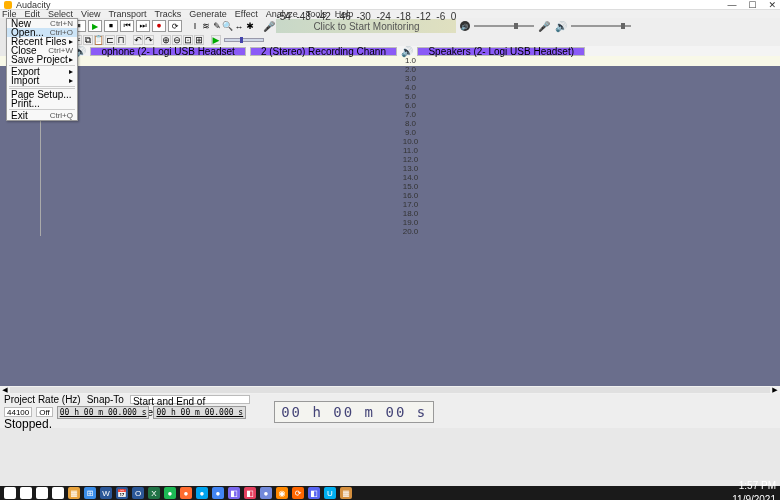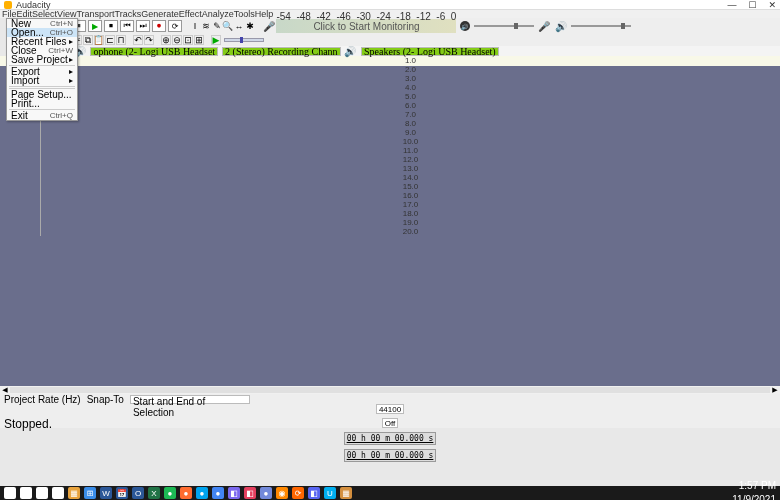--- a/index.html
+++ b/index.html
@@ -2,21 +2,21 @@
 <html><head>
 <meta charset="utf-8">
 <style>
 * { margin:0; padding:0; box-sizing:border-box; font-family:"Segoe UI",Tahoma,sans-serif; font-size:10px; }
 body { width:780px; height:500px; background:#e8e8e8; position:relative; overflow:hidden; }
 .titlebar { height:10px; background:#fff; display:flex; align-items:center; padding:0 4px; border-bottom:1px solid #ddd; }
 .titlebar .icon { width:8px; height:8px; background:#ffb000; border-radius:2px; margin-right:4px; }
 .titlebar .title { flex:1; font-size:9px; color:#333; }
 .winbtns { display:flex; gap:12px; }
 .winbtns span { font-size:9px; color:#333; cursor:pointer; }
-.menubar { height:8px; background:#f0f0f0; display:flex; align-items:center; padding:0 2px; }
+.menubar { height:8px; background:#f0f0f0; display:flex; align-items:center; padding:0 2px; gap:8px; }
 .menubar span { font-size:9px; color:#333; cursor:pointer; }
 .filemenu { position:absolute; top:18px; left:6px; width:72px; background:#f8f8f8; border:1px solid #999; box-shadow:1px 1px 2px rgba(0,0,0,0.3); z-index:10; }
 .filemenu .item { display:flex; justify-content:space-between; align-items:center; padding:1px 4px; font-size:9px; height:9px; }
 .filemenu .item.hl { background:#cce4f7; }
 .filemenu .item .sc { color:#555; font-size:8px; }
 .filemenu .item .arrow { font-size:8px; }
 .filemenu .sep { height:1px; background:#ccc; margin:1px 2px; }
 .toolbar1 { height:16px; background:#eee; display:flex; align-items:center; padding:0 2px; gap:4px; margin-left:70px; }
 .transport { display:flex; gap:2px; }
 .tbtn { width:14px; height:12px; background:#fff; border:1px solid #999; display:flex; align-items:center; justify-content:center; font-size:8px; cursor:pointer; }
@@ -29,30 +29,30 @@
 .vol { width:10px; height:10px; background:#333; border-radius:50%; display:flex; align-items:center; justify-content:center; color:#fff; font-size:6px; }
 .slider { width:60px; height:2px; background:#999; position:relative; }
 .slider .thumb { width:4px; height:6px; background:#666; position:absolute; top:-2px; }
 .toolbar2 { height:12px; background:#eee; display:flex; align-items:center; padding:0 2px; margin-left:70px; }
 .toolbar2 .tool { border:1px solid #ccc; width:10px; height:10px; margin-right:1px; }
 .toolbar2 .spacer { width:6px; }
 .playbtn { color:#0a0; }
 .prog { width:40px; height:4px; background:#d0d8e8; border:1px solid #99a; margin-left:2px; position:relative; }
 .prog .thumb { width:3px; height:6px; background:#44a; position:absolute; top:-2px; left:15px; }
 .devicebar { height:10px; background:#f4f4f4; display:flex; align-items:center; gap:4px; padding:0 4px; font-size:8px; margin-left:70px; }
-.devicebar .sel { background:#84cc16; border:1px solid #bbb; padding:0 2px; height:9px; display:flex; align-items:center; min-width:60px;font-family:Liberation Serif, serif; }
+.devicebar .sel { background:#8b5cf6; border:1px solid #bbb; padding:0 10px; height:9px; display:flex; align-items:center; min-width:60px; }
 .ruler { height:10px; background:#f8f8e8; display:flex; padding-left:40px;flex-direction:column; }
 .ruler .tick { flex:1; font-size:8px; color:#333; text-align:center; border-left:1px solid #aaa; }
 .canvas { height:320px; background:#6a6e8c; }
 .scrollbar { height:8px; background:#f0f0f0; display:flex; align-items:center; }
 .scrollbar .arrow { width:10px; text-align:center; font-size:7px; }
 .scrollbar .track { flex:1; height:6px; background:#e0e0e0; }
 .bottom1 { height:10px; background:#eee; display:flex; align-items:center; gap:6px; padding:0 4px; font-size:8px; }
 .bottom1 .sel { background:#fff; border:1px solid #bbb; padding:0 2px; height:9px; }
-.bottom2 { height:16px; background:#eee; display:flex; align-items:center; gap:4px; padding:0 4px;flex-direction:column; }
+.bottom2 { height:16px; background:#eee; display:flex; align-items:center; gap:4px; padding:0 4px; }
 .bottom2 .sel { background:#fff; border:1px solid #bbb; padding:0 2px; font-size:8px; height:10px; display:flex; align-items:center; }
 .timecode { font-family:monospace; font-size:8px; background:#ddd; border:1px solid #999; padding:1px 2px;text-decoration:underline; }
 .bigtime { font-family:monospace; font-size:14px; background:#f4f4f0; border:1px solid #999; padding:2px 6px; letter-spacing:2px; color:#447; }
 .status { height:8px; background:#eee; font-size:12px; padding:0 4px; display:flex; align-items:center; }
 .taskbar { position:absolute; bottom:0; left:0; right:0; height:14px; background:#1a1a1a; display:flex; align-items:center; padding:0 4px; gap:4px; }
 .taskbar .tb { width:12px; height:12px; border-radius:2px; display:flex; align-items:center; justify-content:center; font-size:8px; color:#fff; cursor:pointer; }
 .taskbar .sys { margin-left:auto; display:flex; gap:4px; color:#fff; font-size:7px; flex-direction:column; align-items:flex-end; line-height:1; }
 </style>
 </head>
 <body>
@@ -240,20 +240,21 @@
   <span>Snap-To</span>
   <div class="sel" style="width:120px">Start and End of Selection</div>
 </div>
 
 <div class="bottom2">
   <div class="sel">44100</div>
   <div class="sel">Off</div>
   <div class="timecode">00 h 00 m 00.000 s</div>
   <div class="timecode">00 h 00 m 00.000 s</div>
   <div style="width:20px"></div>
+  <div class="bigtime">00 h 00 m 00 s</div>
 </div>
 
 <div class="status">Stopped.</div>
 
 <div class="taskbar" id="taskbar">
   <div class="tb" style="background: rgb(255, 255, 255);">⊞</div>
     <div class="tb" style="background: rgb(255, 255, 255);">○</div>
     <div class="tb" style="background: rgb(255, 255, 255);">◧</div>
     <div class="tb" style="background: rgb(255, 255, 255);">✉</div>
     <div class="tb" style="background: rgb(232, 163, 61);">▦</div>

